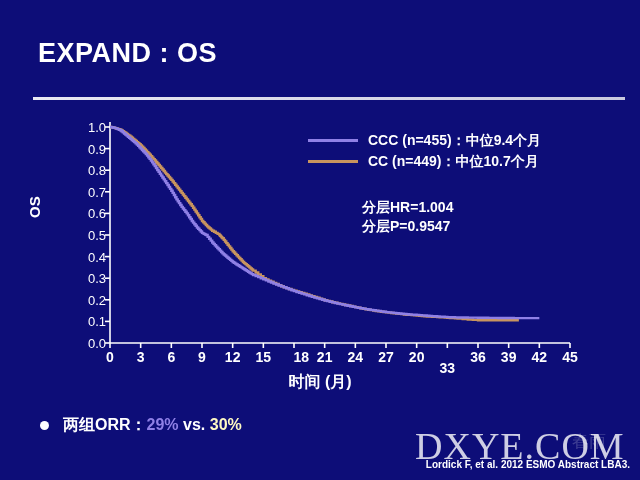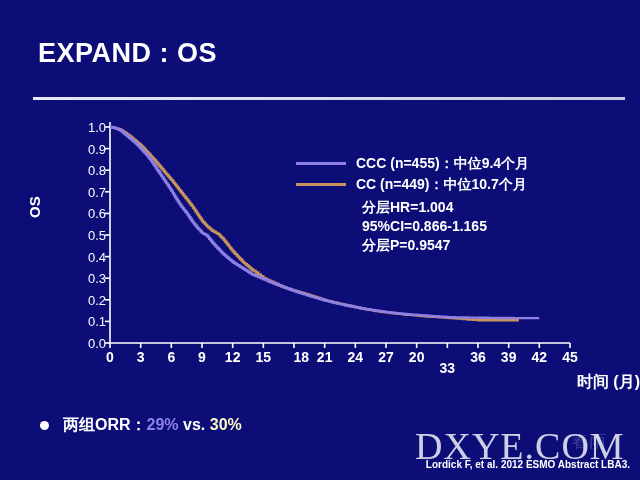--- a/index.html
+++ b/index.html
@@ -60,21 +60,21 @@
     color: #ffffff;
     transform: rotate(-90deg);
     transform-origin: left top;
     white-space: nowrap;
   }
   .axis-label-x {
     position: absolute;
     left: 0;
     top: 372px;
     width: 640px;
-    text-align: right;
+    text-align: center;
     font-size: 16px;
     font-weight: bold;
     color: #ffffff;
   }
 
   .ytick {
     position: absolute;
     right: 2px;
     width: 34px;
     text-align: right;
@@ -103,23 +103,22 @@
     position: absolute;
     left: 0;
     top: 349px;
     width: 640px;
     height: 20px;
   }
 
   
   #legend {
     position: absolute;
-    left: 296px;
+    left: 308px;
     top: 130px;
-    margin-top: 23px;
   }
   .legend-row {
     display: flex;
     align-items: center;
     height: 21px;
   }
   .legend-swatch {
     width: 50px;
     height: 3px;
     margin-right: 10px;
@@ -292,21 +291,20 @@
       <div class="legend-text">CCC (n=455)：中位9.4个月</div>
     </div>
     <div class="legend-row">
       <div class="legend-swatch" id="sw-cc" style="background: rgb(200, 148, 94);"></div>
       <div class="legend-text">CC (n=449)：中位10.7个月</div>
     </div>
   </div>
 
   <div id="stats">
     <div class="stat-line">分层HR=1.004</div>
-    <div class="stat-line">95%CI=0.866-1.165</div>
     <div class="stat-line">分层P=0.9547</div>
   </div>
 
   <div id="bullet">
     <div class="bullet-dot"></div>
     <div class="bullet-text"><span>两组ORR：</span><span class="val-ccc">29%</span><span> vs. </span><span class="val-cc">30%</span></div>
   </div>
 
   <div id="watermark">DXYE.COM</div>
   <div id="watermark-cn">春雨</div>

